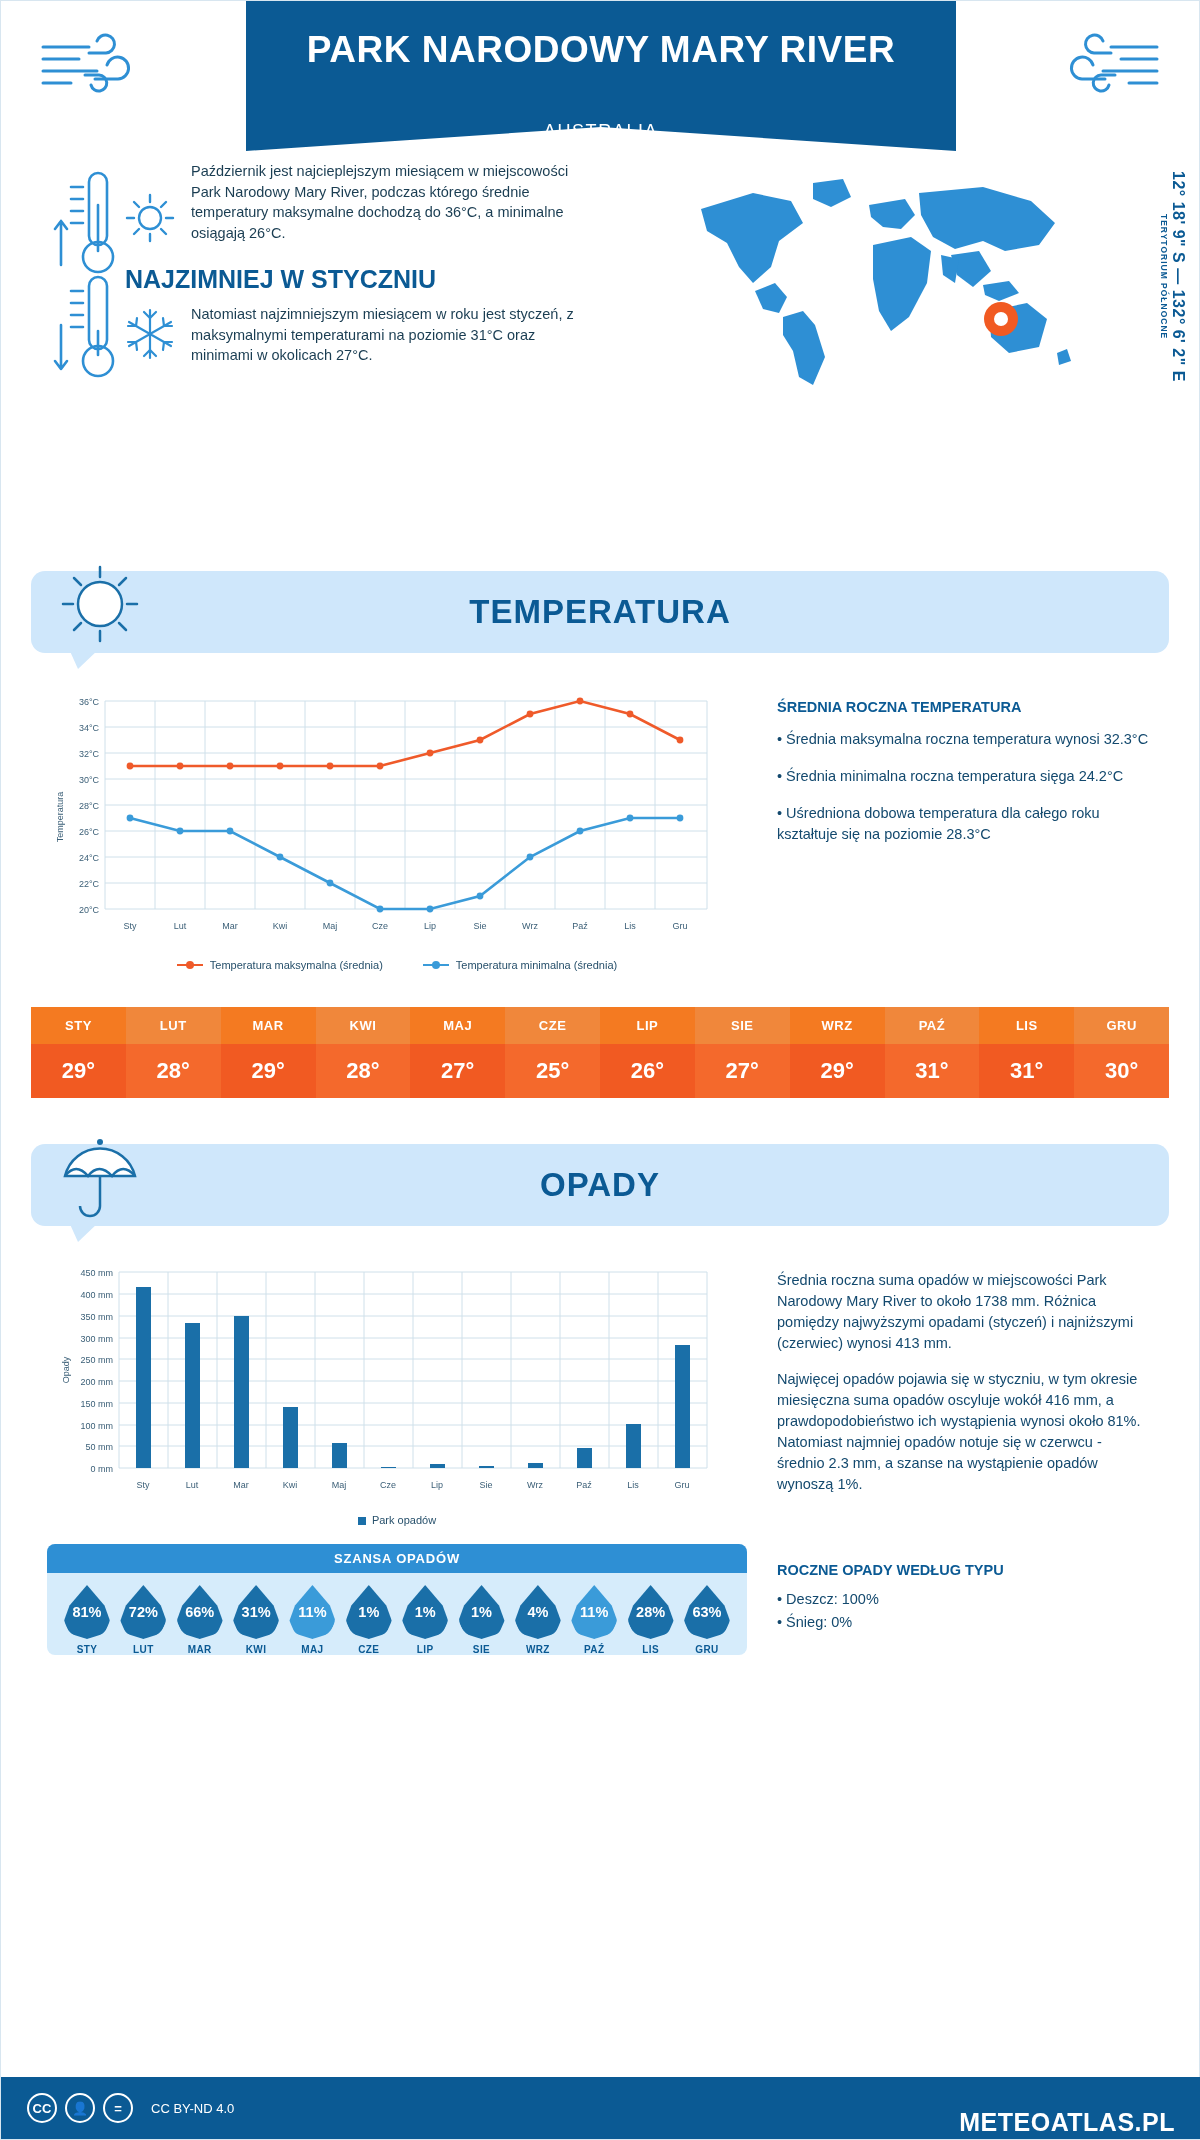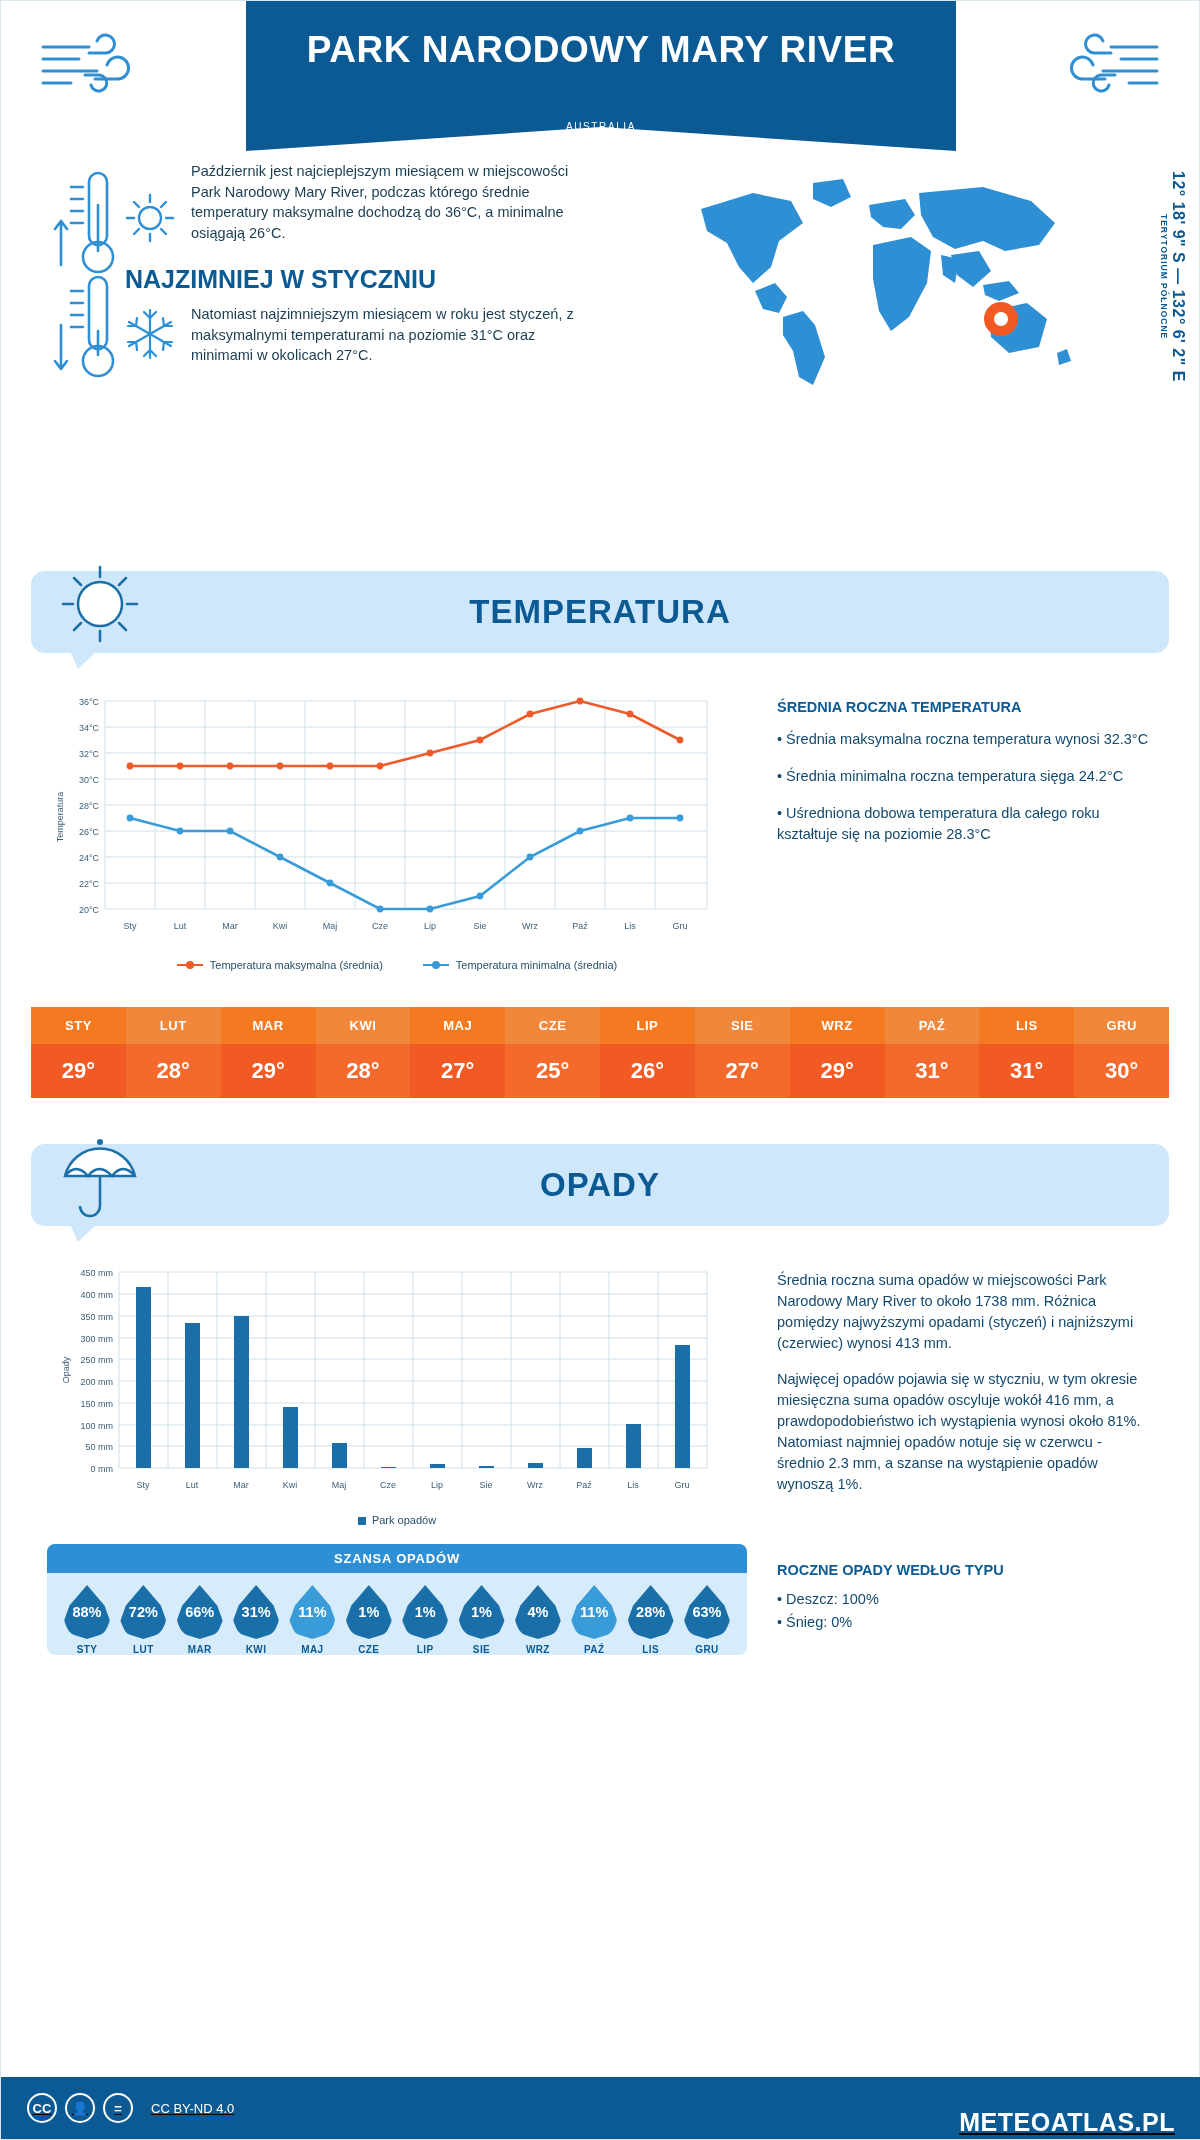--- a/index.html
+++ b/index.html
@@ -45,21 +45,21 @@
     font-weight: bold;
     letter-spacing: 0.5px;
   }
   .header-sub {
     position: absolute;
     left: 245px;
     top: 120px;
     width: 710px;
     text-align: center;
     color: #ffffff;
-    font-size: 10px;
+    font-size: 18px;
     letter-spacing: 1.6px;
   }
   .wind-left { position: absolute; left: 30px; top: 28px; }
   .wind-right { position: absolute; right: 30px; top: 28px; }
 
   
   .intro {
     position: relative;
     height: 420px;
   }
@@ -309,21 +309,20 @@
   .footer {
     position: absolute;
     left: 0; bottom: 0;
     width: 1200px;
     height: 62px;
     background: #0b5a94;
     display: flex;
     align-items: center;
     justify-content: space-between;
     padding: 16px 26px;
-    text-decoration: underline;
   }
   .cc-group { display: flex; align-items: center; gap: 8px; }
   .cc-circle {
     width: 30px; height: 30px;
     border-radius: 50%;
     border: 2px solid #ffffff;
     color: #ffffff;
     display: flex; align-items: center; justify-content: center;
     font-size: 13px; font-weight: bold;
   }
@@ -720,21 +719,21 @@
 
     <div class="rain-side">
       <p>Średnia roczna suma opadów w miejscowości Park Narodowy Mary River to około 1738 mm. Różnica pomiędzy najwyższymi opadami (styczeń) i najniższymi (czerwiec) wynosi 413 mm.</p>
       <p>Najwięcej opadów pojawia się w styczniu, w tym okresie miesięczna suma opadów oscyluje wokół 416 mm, a prawdopodobieństwo ich wystąpienia wynosi około 81%. Natomiast najmniej opadów notuje się w czerwcu - średnio 2.3 mm, a szanse na wystąpienie opadów wynoszą 1%.</p>
     </div>
 
     <div class="chance-box">
       <div class="chance-head">SZANSA OPADÓW</div>
       <div class="drops">
         <div class="drop">
-          <div class="drop-shape">88%</div>
+          <div class="drop-shape">81%</div>
           <div class="drop-label">STY</div>
         </div>
         <div class="drop">
           <div class="drop-shape">72%</div>
           <div class="drop-label">LUT</div>
         </div>
         <div class="drop">
           <div class="drop-shape">66%</div>
           <div class="drop-label">MAR</div>
         </div>

